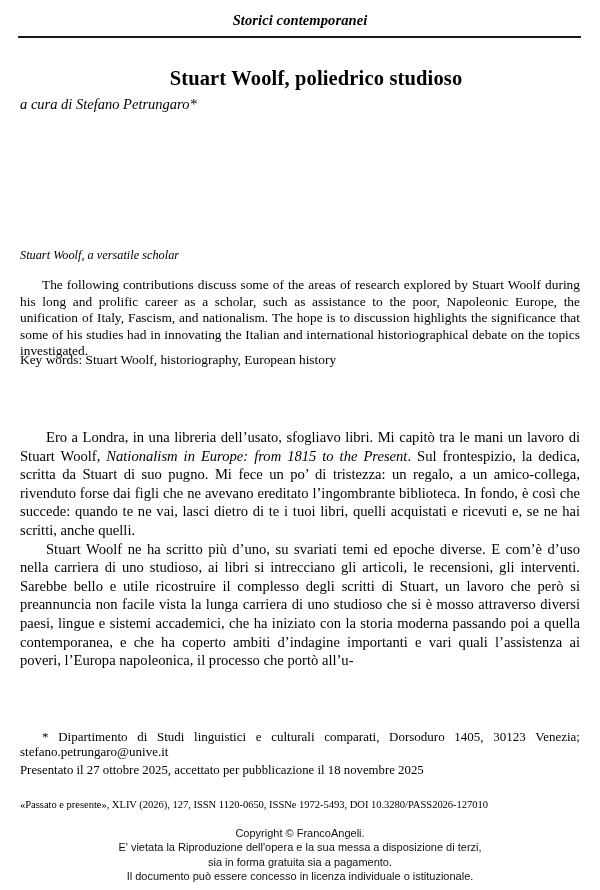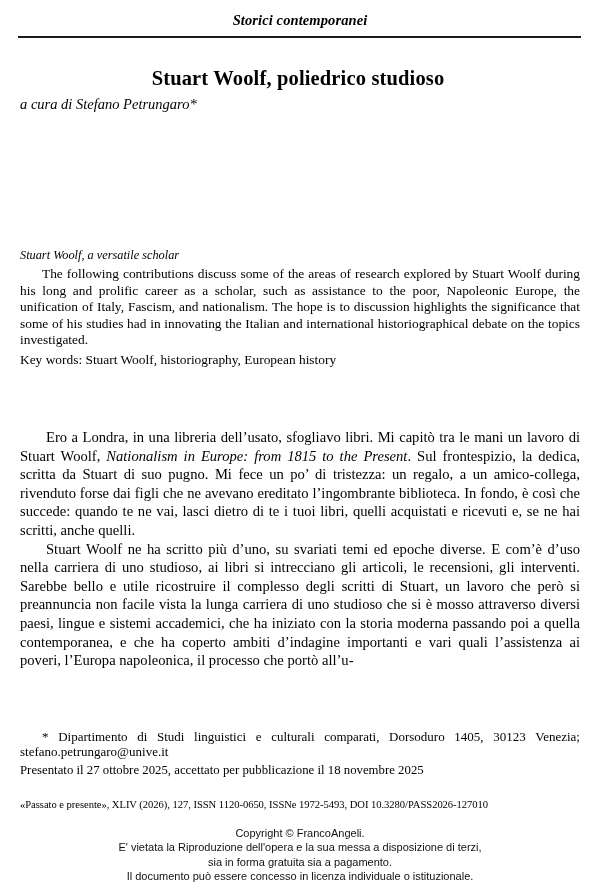--- a/index.html
+++ b/index.html
@@ -40,21 +40,21 @@
     left: 18px;
     top: 36px;
     width: 563px;
     height: 1.6px;
     background: #1a1a1a;
   }
 
   
   .article-title {
     position: absolute;
-    left: 18px;
+    left: 36px;
     top: 53px;
     width: 560px;
     text-align: center;
     font-weight: bold;
     font-size: 20.5px;
     letter-spacing: 0.15px;
   }
   .byline {
     position: absolute;
     left: 20px;
@@ -68,21 +68,21 @@
   .abstract-block {
     position: absolute;
     left: 20px;
     top: 248px;
     width: 560px;
   }
   .abstract-title {
     font-style: italic;
     font-size: 12.3px;
     line-height: 15px;
-    margin-bottom: 3px;
+    margin-bottom: 14px;
   }
   .abstract-body {
     font-size: 13.4px;
     line-height: 16.6px;
     text-align: justify;
     text-indent: 22px;
     hyphens: none;
   }
 
   .keywords-block {

